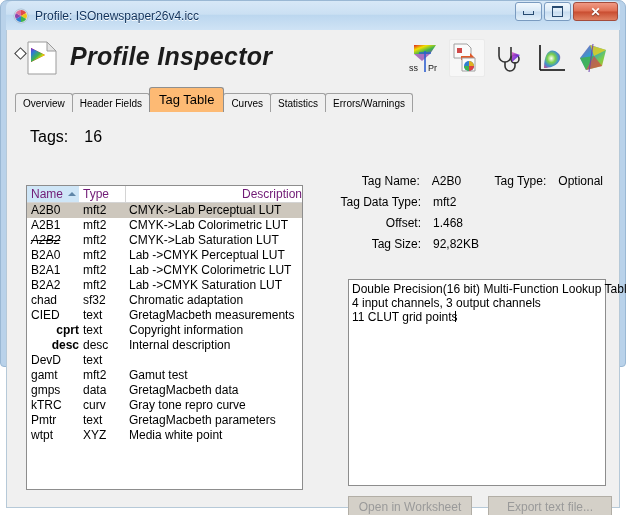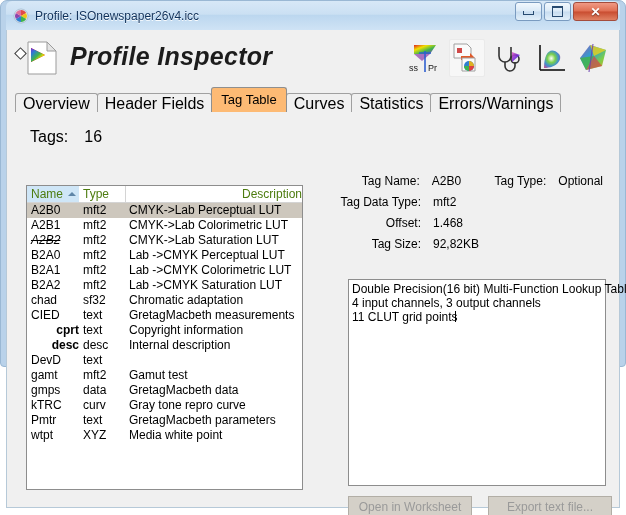--- a/index.html
+++ b/index.html
@@ -78,21 +78,21 @@
     position:relative;box-sizing:border-box;border:1px solid transparent;border-radius:2px;
   }
   .tbtn.hover{background:#f7f7f7;border-color:#eaeaea;}
   
   .tabsrow{
     position:absolute;left:8px;top:60px;width:598px;height:22px;
     display:flex;align-items:flex-end;
   }
   .tab{
     height:20px;line-height:20px;padding:0 7px;
-    font-size:16px;color:#000;
+    font-size:10px;color:#000;
     background:#f0f0f0;
     border:1px solid #a0a0a0;border-bottom:none;
     border-radius:3px 3px 0 0;
     margin-right:-1px;
     white-space:nowrap;position:relative;top:2px;
   }
   .tab.active{
     background:#fdba74;height:24px;line-height:24px;top:0;
     border-color:#8f8f8f;z-index:3;
     font-size:13px;padding:0 9px;margin-top:33px;
@@ -112,21 +112,21 @@
     border:1px solid #8d8d8d;
     box-sizing:border-box;
     overflow:hidden;
   }
   .listhead{
     display:flex;height:17px;box-sizing:border-box;
     border-bottom:1px solid #d4d4d4;
     background:#ffffff;
   }
   .hcell{
-    font-size:12px;color:#4d7c0f;line-height:16px;
+    font-size:12px;color:#701a75;line-height:16px;
     box-sizing:border-box;padding-left:4px;
     position:relative;
   }
   .hcell.sorted{background:#cfe6f7;}
   .hcell.c0{width:52px;}
   .hcell.c1{width:46px;}
   .hcell.c2{flex:1;border-left:1px solid #d4d4d4;text-align:right;}
   .sortarrow{
     position:absolute;right:3px;top:6px;
     width:0;height:0;border-left:4px solid transparent;border-right:4px solid transparent;

